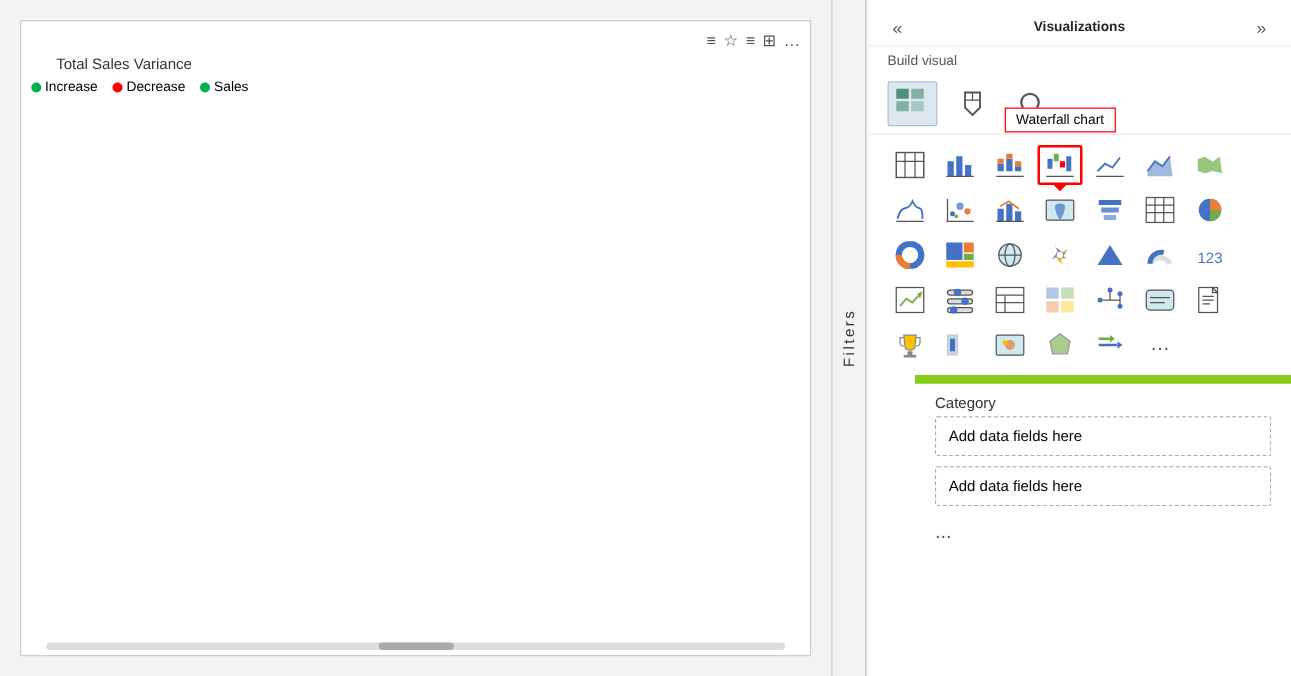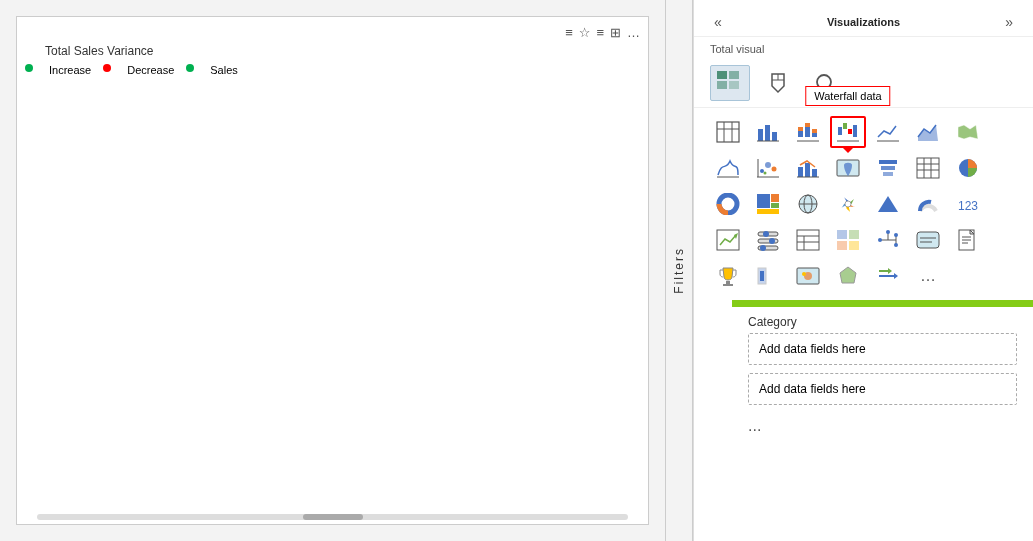--- a/index.html
+++ b/index.html
@@ -21,21 +21,22 @@
 
     .chart-legend {
       display: flex;
       gap: 12px;
       font-size: 11px;
       align-items: center;
     }
 
     .legend-item {
       display: flex;
-      gap: 16px;
+      align-items: center;
+      gap: 3px;
     }
 
     .legend-dot {
       width: 8px;
       height: 8px;
       border-radius: 50%;
       display: inline-block;
     }
 
     .scrollbar-h {
@@ -308,21 +309,21 @@
     <span>Filters</span>
   </div>
 
   <div class="right-panel">
     <div class="viz-header">
       <span class="viz-nav-btn">«</span>
       <span class="viz-title">Visualizations</span>
       <span class="viz-nav-btn">»</span>
     </div>
 
-    <div class="build-visual-label">Total visual</div>
+    <div class="build-visual-label">Build visual</div>
 
     <div class="top-icons-row">
       <div class="top-icon active">
 
         <svg width="28" height="26" viewBox="0 0 28 26">
           <rect x="1" y="1" width="10" height="8" fill="#2a7a5a" opacity="0.8"></rect>
           <rect x="13" y="1" width="10" height="8" fill="#2a7a5a" opacity="0.5"></rect>
           <rect x="1" y="11" width="10" height="8" fill="#2a7a5a" opacity="0.5"></rect>
           <rect x="13" y="11" width="10" height="8" fill="#2a7a5a" opacity="0.3"></rect>
         </svg>
@@ -368,21 +369,21 @@
             <rect x="2" y="6" width="5" height="4" fill="#ed7d31"></rect>
             <rect x="9" y="6" width="5" height="10" fill="#4472c4"></rect>
             <rect x="9" y="2" width="5" height="4" fill="#ed7d31"></rect>
             <rect x="16" y="12" width="5" height="4" fill="#4472c4"></rect>
             <rect x="16" y="8" width="5" height="4" fill="#ed7d31"></rect>
             <line x1="1" y1="20" x2="23" y2="20" stroke="#555" stroke-width="1"></line>
           </svg>
       </div>
 
       <div class="icon-cell highlighted" style="position:relative;">
-        <div class="tooltip-box">Waterfall data</div>
+        <div class="tooltip-box">Waterfall chart</div>
         <div class="tooltip-arrow"></div>
         <svg width="24" height="22" viewBox="0 0 24 22">
             <rect x="2" y="6" width="4" height="8" fill="#4472c4"></rect>
             <rect x="7" y="2" width="4" height="6" fill="#70ad47"></rect>
             <rect x="12" y="8" width="4" height="5" fill="#ff0000"></rect>
             <rect x="17" y="4" width="4" height="12" fill="#4472c4"></rect>
             <line x1="1" y1="20" x2="23" y2="20" stroke="#555" stroke-width="1"></line>
           </svg>
       </div>
       <div class="icon-cell">

